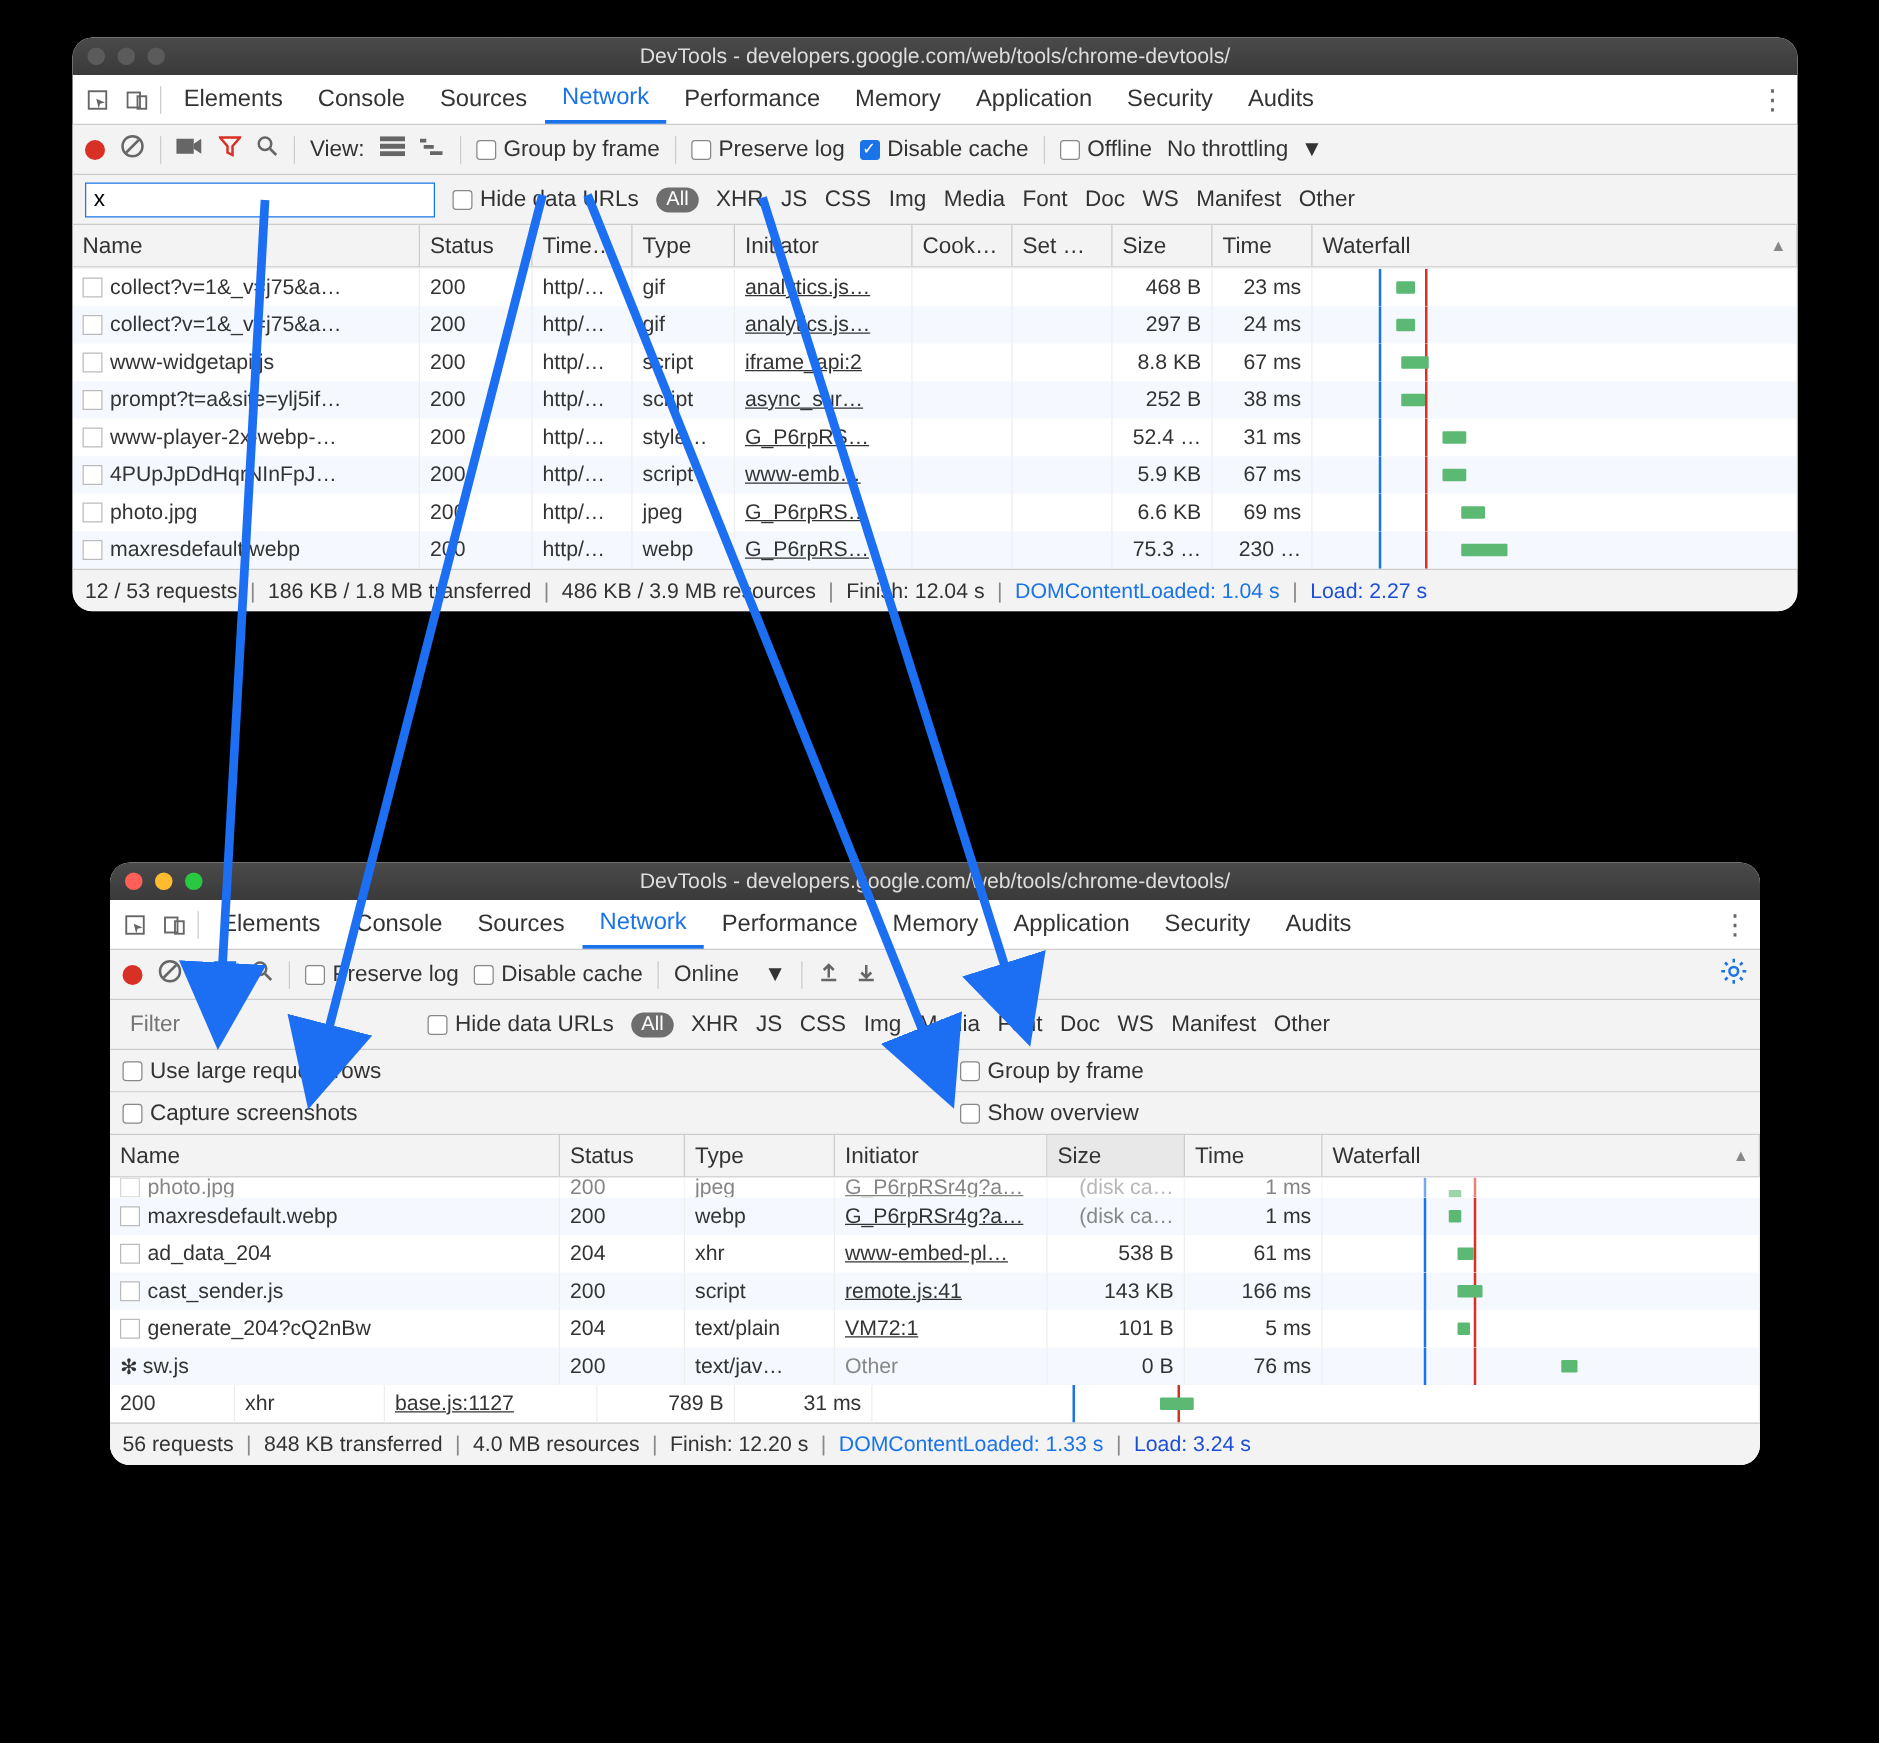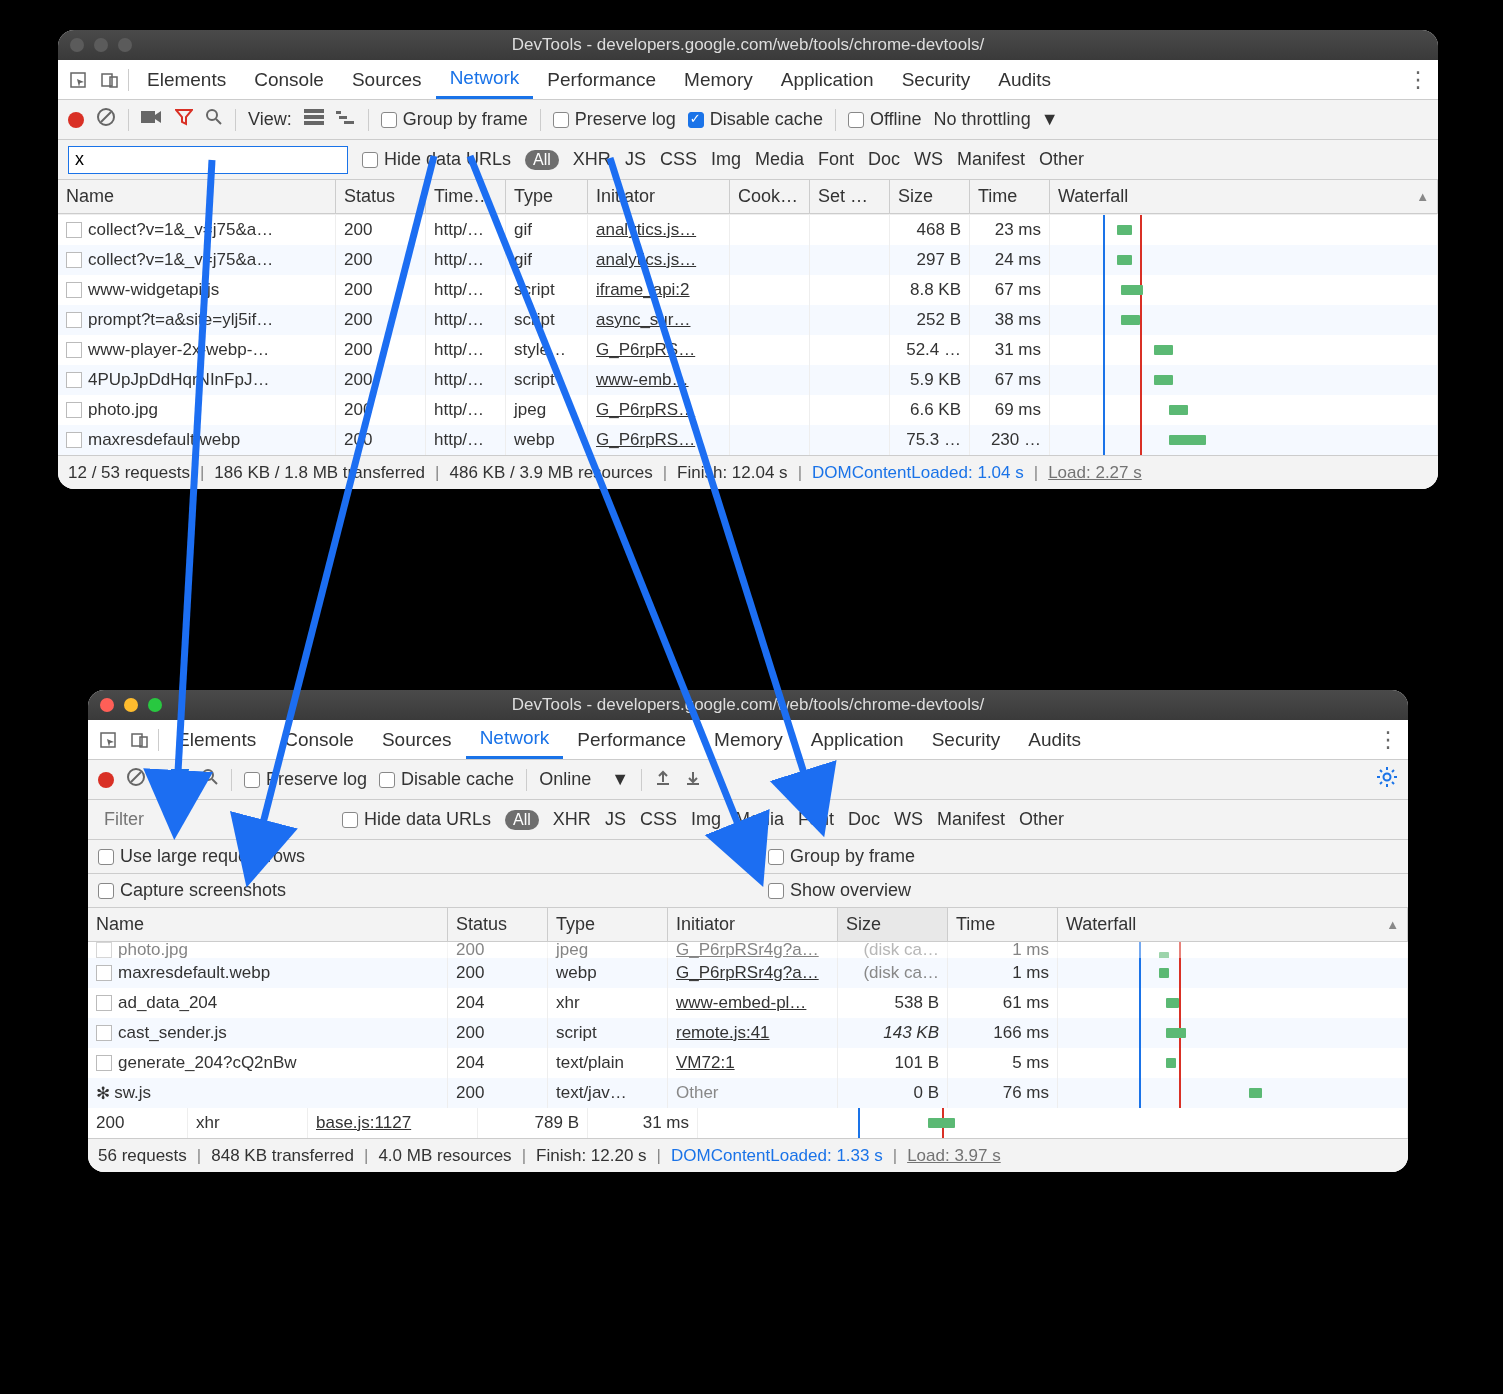--- a/index.html
+++ b/index.html
@@ -70,21 +70,21 @@
   .th.sorted{ background:#e8e8e8;}
   .tbody .tr { display:flex; height:30px; align-items:center; font-size:17px;}
   .tbody .tr:nth-child(even){ background:#f5f9ff;}
   .tbody .tr:nth-child(odd){ background:#fff;}
   .td { border-right:1px solid #eee; padding:0 8px; overflow:hidden;white-space:nowrap;text-overflow:ellipsis; height:100%; display:flex;align-items:center;}
   .td.r { justify-content:flex-end;}
   .link{ text-decoration:underline; color:#333; cursor:pointer;}
   .ficon{ width:16px;height:16px; border:1px solid #bbb; background:#fff; margin-right:6px; flex-shrink:0;}
   .footer{ height:34px;border-top:1px solid #ccc;background:#f3f3f3;display:flex;align-items:center;padding:0 10px;font-size:17px;gap:6px;}
   .footer .sep{ color:#888; margin:0 4px;}
-  .blue{color:#1a73e8;} .red{color:#737373;text-decoration:underline;} .grey{color:#888;}
+  .blue{color:#1a73e8;} .red{color:#1d4ed8;} .grey{color:#888;}
   .wf { position:relative; width:100%; height:100%;}
   .wf .bar{ position:absolute; top:10px; height:10px; background:#5bb974; border-radius:1px;}
   .wf .m1{ position:absolute; top:0;bottom:0;width:2px; background:#1a73e8;}
   .wf .m2{ position:absolute; top:0;bottom:0;width:2px; background:#d93025;}
   svg.arrow-svg{ position:absolute; top:0;left:0; pointer-events:none; z-index:50;}
   .sort-tri{ margin-left:auto; color:#888; font-size:13px;}
   .gear{ color:#1a73e8;}
 </style>
 </head>
 <body>
@@ -617,21 +617,21 @@
           </div>
         </div>
       </div>
       <div class="tr">
         <div class="td" style="width: 360px;"><div class="ficon"></div>cast_sender.js</div>
         <div class="td" style="width: 100px;">200</div>
         <div class="td" style="width: 120px;">script</div>
         <div class="td" style="width: 170px;">
           <span class="link">remote.js:41</span>
         </div>
-        <div class="td r" style="width: 110px; font-style: italic;">143 KB</div>
+        <div class="td r" style="width: 110px;">143 KB</div>
         <div class="td r" style="width: 110px;">166 ms</div>
         <div class="td" style="flex: 1 1 0%;">
           <div class="wf">
             <div class="m1" style="left:22%"></div>
             <div class="m2" style="left:34%"></div>
             <div class="bar" style="left:30%;width:6%"></div>
           </div>
         </div>
       </div>
       <div class="tr">
@@ -690,21 +690,21 @@
     <span>56 requests</span>
       <span class="sep">|</span>
     <span>848 KB transferred</span>
       <span class="sep">|</span>
     <span>4.0 MB resources</span>
       <span class="sep">|</span>
     <span>Finish: 12.20 s</span>
       <span class="sep">|</span>
     <span class="blue">DOMContentLoaded: 1.33 s</span>
       <span class="sep">|</span>
-    <span class="red">Load: 3.97 s</span>
+    <span class="red">Load: 3.24 s</span>
   </div>
 </div>
 
 <svg class="arrow-svg" width="1503" height="1394" id="arrows">
     <defs>
       <marker id="ah" markerWidth="12" markerHeight="12" refX="8" refY="5" orient="auto">
         <path d="M0,0 L10,5 L0,10 Z" fill="#1c6ef2"></path>
       </marker>
     </defs>
     <line x1="212" y1="160" x2="175" y2="826" stroke="#1c6ef2" stroke-width="7" marker-end="url(#ah)"></line>

